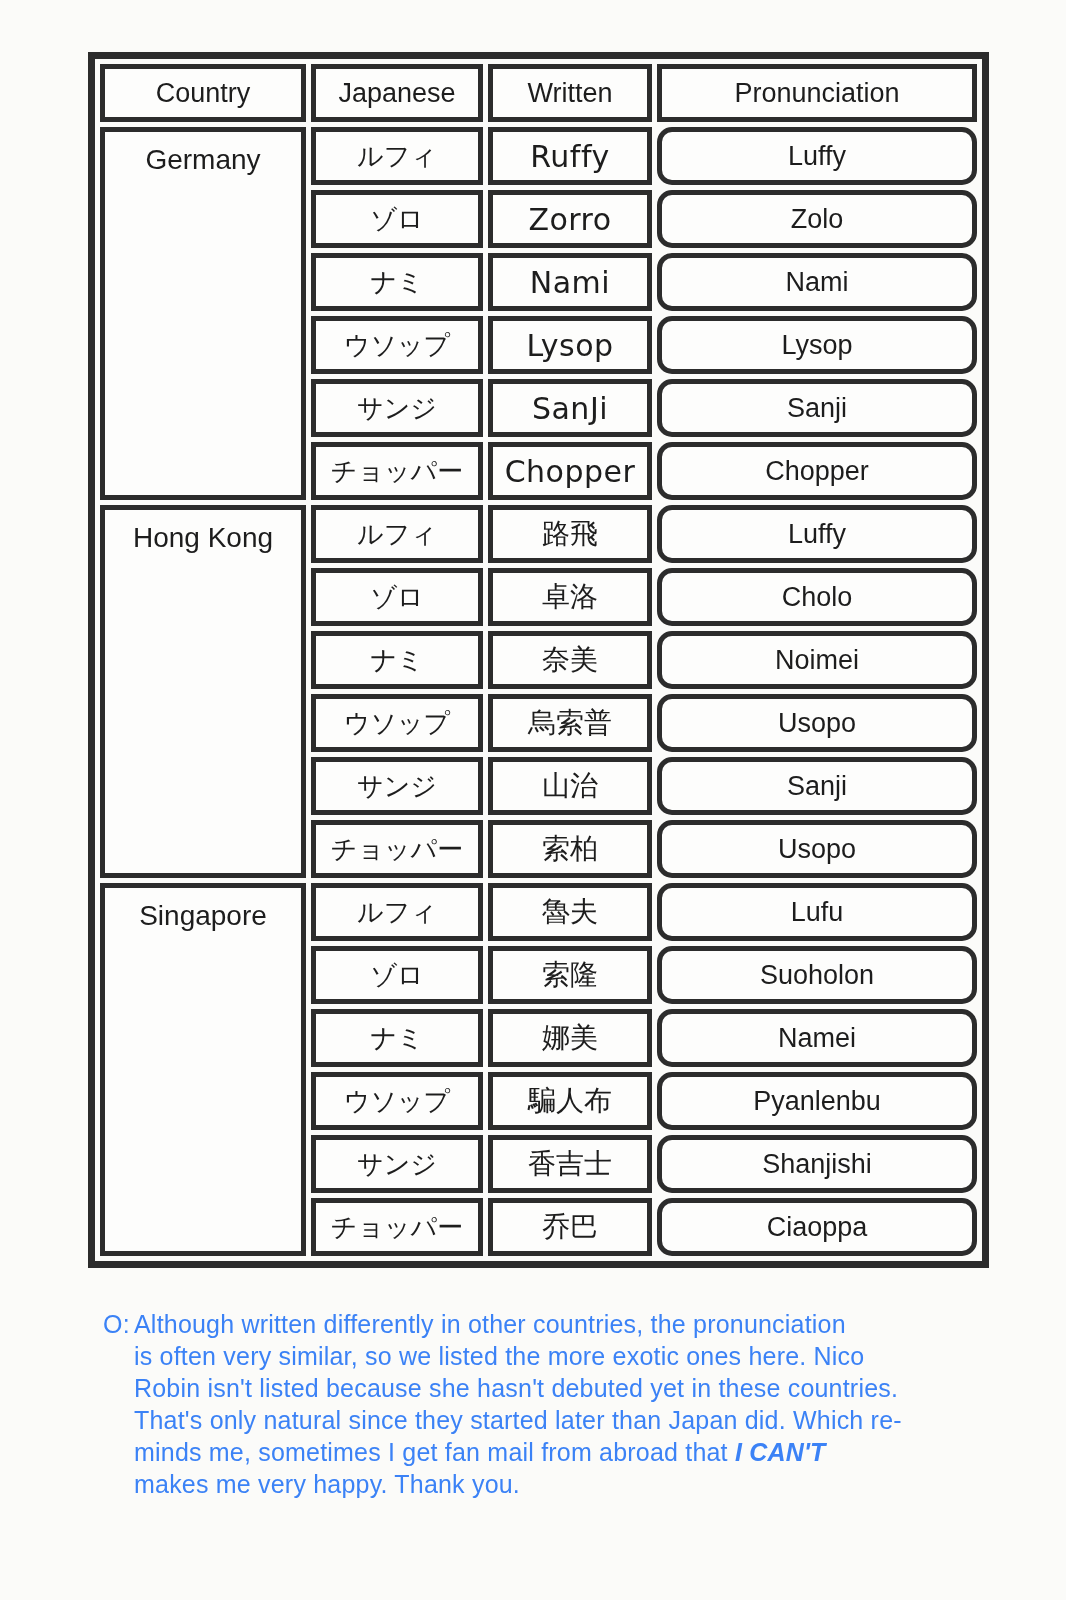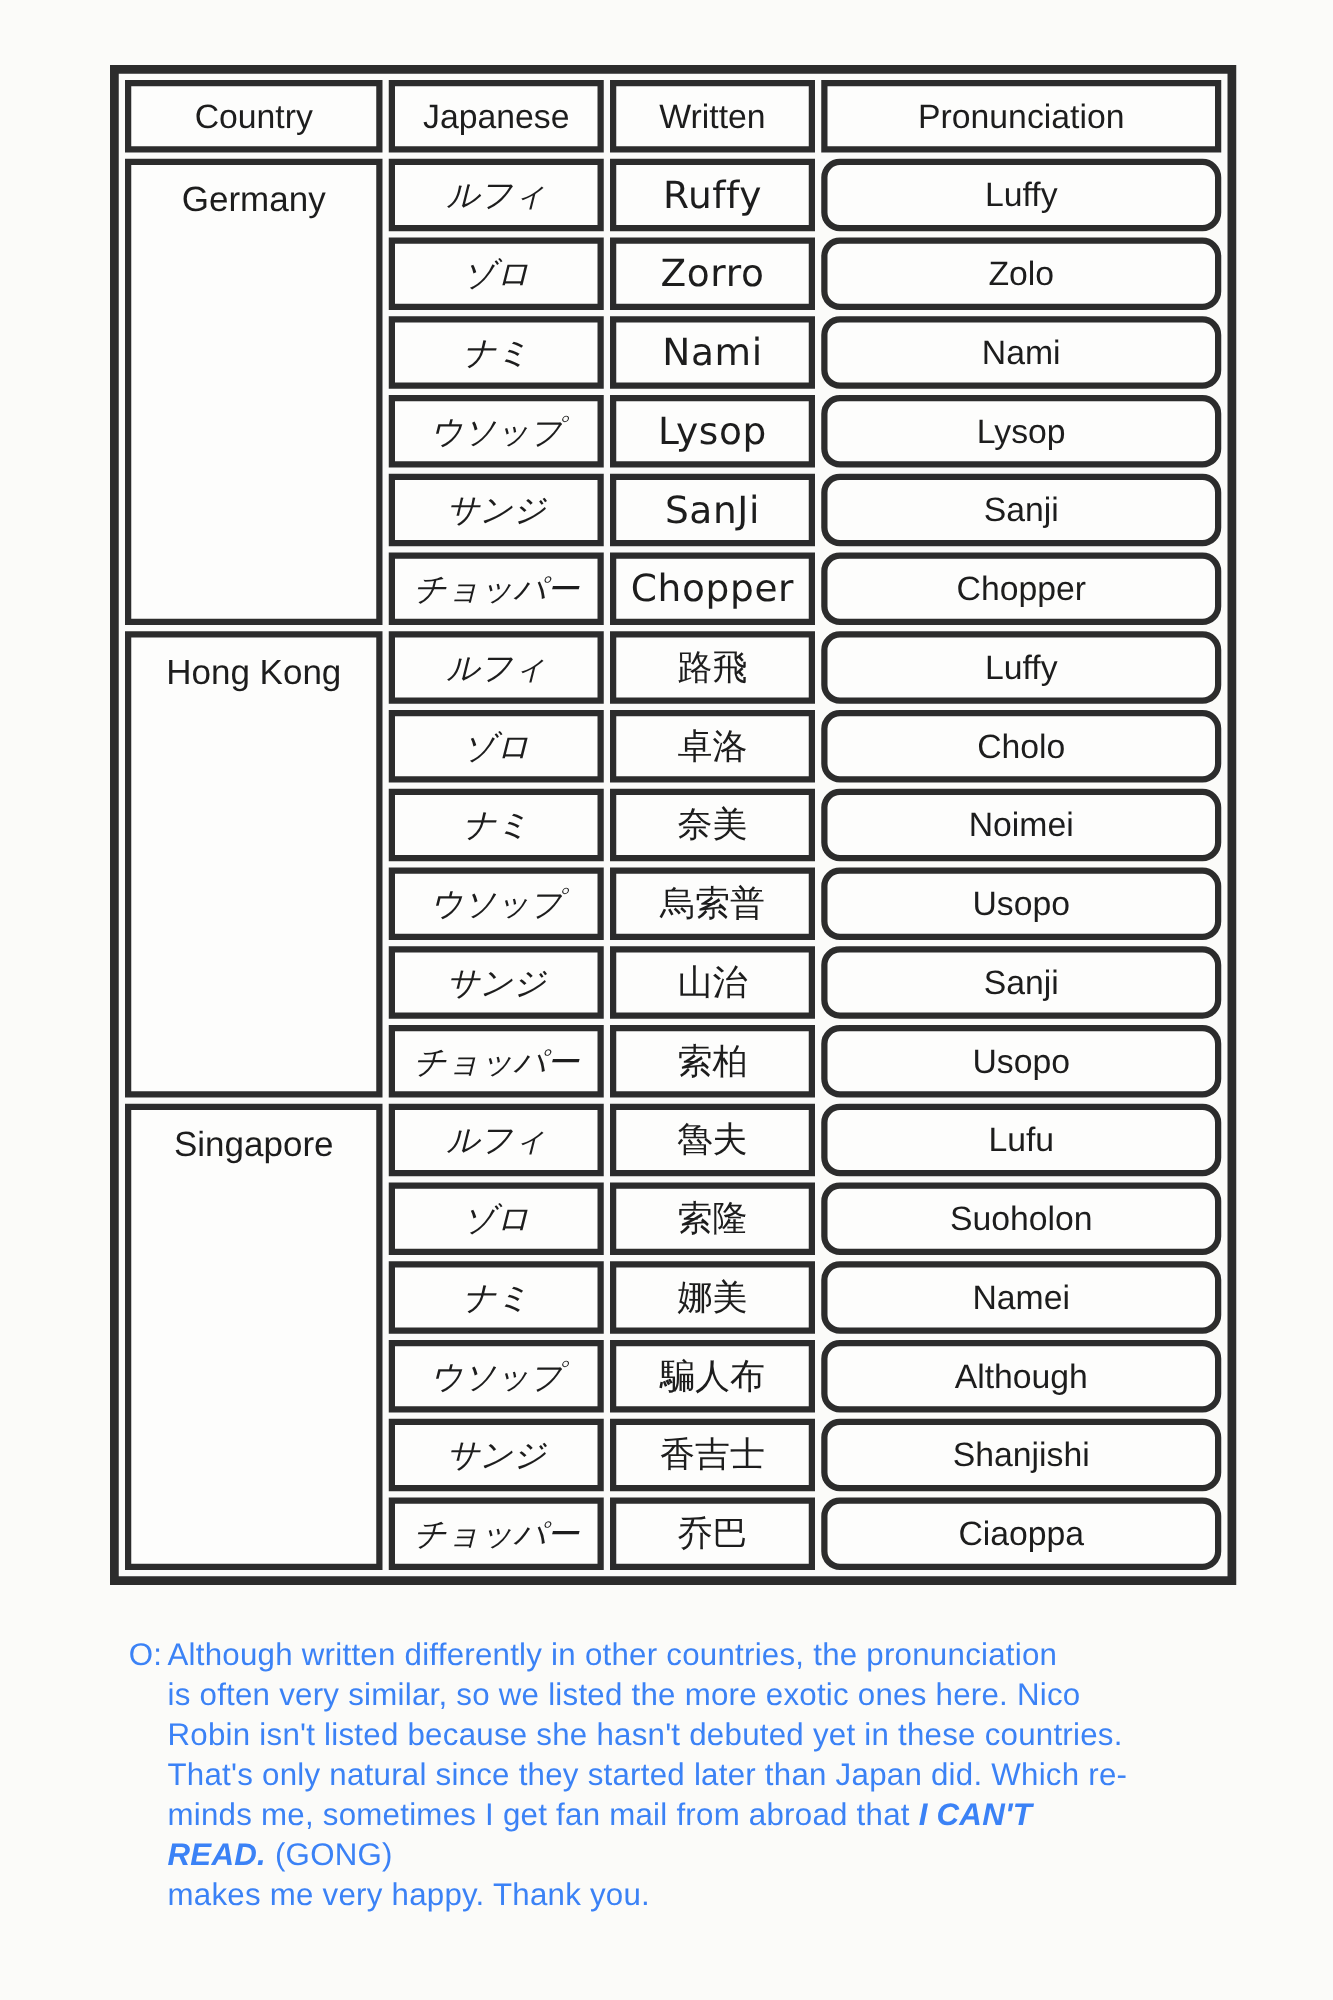--- a/index.html
+++ b/index.html
@@ -47,21 +47,21 @@
     overflow: hidden;
     white-space: nowrap;
   }
   .names-table th { font-size: 27px; }
   td.country-cell {
     height: auto;
     vertical-align: top;
     padding-top: 12px;
     font-size: 28px;
   }
-  td.jp { font-size: 26px; font-style: italic; }
+  td.jp { font-size: 26px; }
   td.written-latin {
     font-family: "DejaVu Sans", sans-serif;
     font-size: 30px;
     letter-spacing: 0.5px;
   }
   td.written-cjk { font-size: 28px; }
   td.pron { font-size: 27px; border-radius: 15px; }
 
   
   .footer {
@@ -175,21 +175,21 @@
       <td class="pron">Suoholon</td>
     </tr>
     <tr>
       <td class="jp">ナミ</td>
       <td class="written-cjk">娜美</td>
       <td class="pron">Namei</td>
     </tr>
     <tr>
       <td class="jp">ウソップ</td>
       <td class="written-cjk">騙人布</td>
-      <td class="pron">Although</td>
+      <td class="pron">Pyanlenbu</td>
     </tr>
     <tr>
       <td class="jp">サンジ</td>
       <td class="written-cjk">香吉士</td>
       <td class="pron">Shanjishi</td>
     </tr>
     <tr>
       <td class="jp">チョッパー</td>
       <td class="written-cjk">乔巴</td>
       <td class="pron">Ciaoppa</td>
@@ -200,19 +200,16 @@
   <div class="footer">
     <div class="footer-line first">
       <span class="o-prefix">O:</span><span>Although written differently in other countries, the pronunciation</span>
     </div>
     <div class="footer-line">is often very similar, so we listed the more exotic ones here. Nico</div>
     <div class="footer-line">Robin isn't listed because she hasn't debuted yet in these countries.</div>
     <div class="footer-line">That's only natural since they started later than Japan did. Which re-</div>
     <div class="footer-line">
       <span>minds me, sometimes I get fan mail from abroad that </span><span class="emph">I CAN'T</span>
     </div>
-    <div class="footer-line">
-      <span class="emph">READ.</span><span> (GONG)</span>
-    </div>
     <div class="footer-line">makes me very happy. Thank you.</div>
   </div>
 
 </div>
 
 </body></html>

